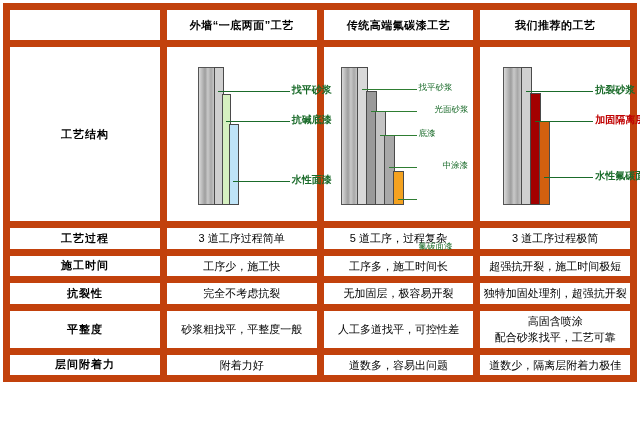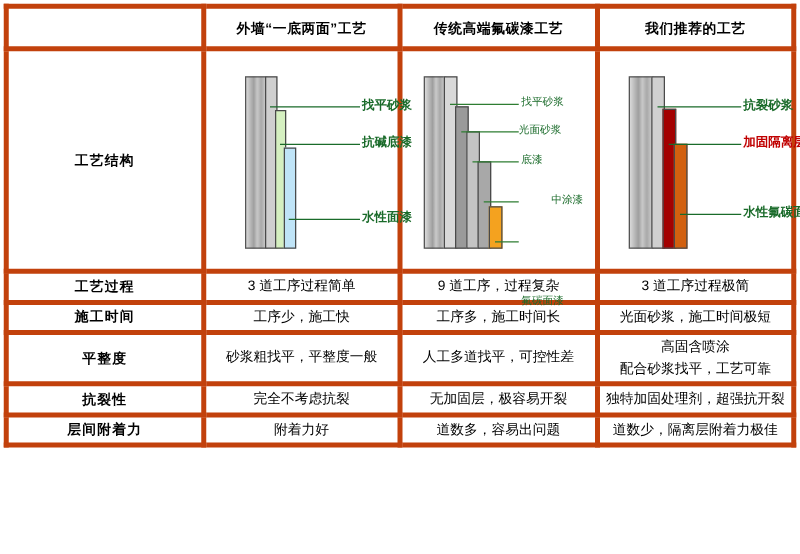--- a/index.html
+++ b/index.html
@@ -20,21 +20,21 @@
     height: 443px;
     box-sizing: border-box;
   }
   table.grid {
     border-collapse: collapse;
     width: 634px;
     margin: 3px 0 0 3px;
     table-layout: fixed;
   }
   table.grid td {
-    border: 4px solid #c2410c;
+    border: 7px solid #c2410c;
     vertical-align: middle;
     text-align: center;
     font-size: 11px;
     padding: 2px 3px;
   }
   td.rowlabel {
     font-weight: bold;
     font-size: 12.5px;
     letter-spacing: 1px;
     width: 88px;
@@ -139,21 +139,21 @@
           <div class="layer" style="left:30px;top:18px;width:9px;height:136px;background:#d9d9d9;"></div>
           <div class="layer" style="left:39px;top:42px;width:9px;height:112px;background:#9a9a9a;"></div>
           <div class="layer" style="left:48px;top:62px;width:9px;height:92px;background:#c4c4c4;"></div>
           <div class="layer" style="left:57px;top:86px;width:9px;height:68px;background:#a8a8a8;"></div>
           <div class="layer" style="left:66px;top:122px;width:9px;height:32px;background:#f4a21f;"></div>
 
           <div class="leader thin" style="left:35px;top:40px;width:55px;"></div>
           <div class="lbl small" style="left:92px;top:33px;">找平砂浆</div>
 
           <div class="leader thin" style="left:44px;top:62px;width:46px;"></div>
-          <div class="lbl small" style="left:90px;top:55px;">光面砂浆</div>
+          <div class="lbl small" style="left:108px;top:55px;">光面砂浆</div>
 
           <div class="leader thin" style="left:53px;top:86px;width:37px;"></div>
           <div class="lbl small" style="left:92px;top:79px;">底漆</div>
 
           <div class="leader thin" style="left:62px;top:118px;width:28px;"></div>
           <div class="lbl small" style="left:92px;top:111px;margin-left:24px;">中涂漆</div>
 
           <div class="leader thin" style="left:71px;top:150px;width:19px;"></div>
           <div class="lbl small" style="left:92px;top:160px;margin-top:32px;">氟碳面漆</div>
         </div>
@@ -174,47 +174,47 @@
 
           <div class="leader" style="left:61px;top:128px;width:49px;"></div>
           <div class="lbl" style="left:112px;top:120px;">水性氟碳面漆</div>
         </div>
       </td>
     </tr>
 
     <tr>
       <td class="rowlabel">工艺过程</td>
       <td class="cell-text">3 道工序过程简单</td>
-      <td class="cell-text">9 道工序，过程复杂</td>
+      <td class="cell-text">5 道工序，过程复杂</td>
       <td class="cell-text">3 道工序过程极简</td>
     </tr>
 
     <tr>
       <td class="rowlabel">施工时间</td>
       <td class="cell-text">工序少，施工快</td>
       <td class="cell-text">工序多，施工时间长</td>
-      <td class="cell-text">光面砂浆，施工时间极短</td>
+      <td class="cell-text">超强抗开裂，施工时间极短</td>
+    </tr>
+
+    <tr>
+      <td class="rowlabel">抗裂性</td>
+      <td class="cell-text">完全不考虑抗裂</td>
+      <td class="cell-text">无加固层，极容易开裂</td>
+      <td class="cell-text">独特加固处理剂，超强抗开裂</td>
     </tr>
 
     <tr>
       <td class="rowlabel">平整度</td>
       <td class="cell-text">砂浆粗找平，平整度一般</td>
       <td class="cell-text">人工多道找平，可控性差</td>
       <td class="cell-text multiline" style="white-space:pre-line;">高固含喷涂
 配合砂浆找平，工艺可靠</td>
     </tr>
 
     <tr>
-      <td class="rowlabel">抗裂性</td>
-      <td class="cell-text">完全不考虑抗裂</td>
-      <td class="cell-text">无加固层，极容易开裂</td>
-      <td class="cell-text">独特加固处理剂，超强抗开裂</td>
-    </tr>
-
-    <tr>
       <td class="rowlabel">层间附着力</td>
       <td class="cell-text">附着力好</td>
       <td class="cell-text">道数多，容易出问题</td>
       <td class="cell-text">道数少，隔离层附着力极佳</td>
     </tr>
 
   </tbody>
     </table>
 </div>
 

